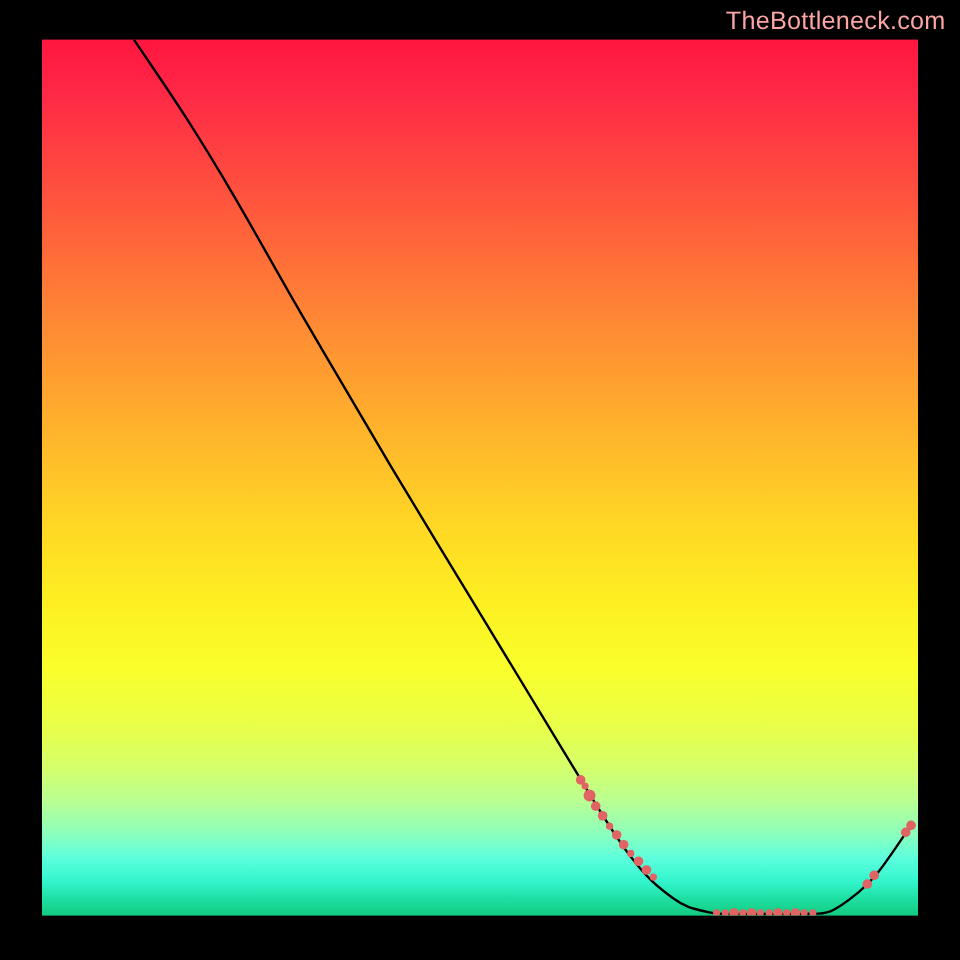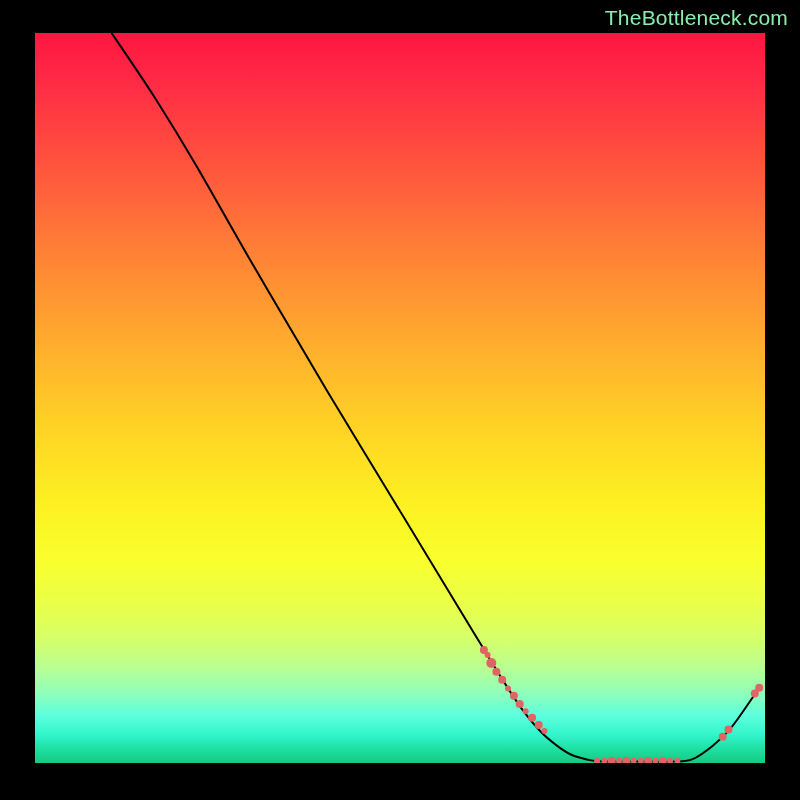--- a/index.html
+++ b/index.html
@@ -50,21 +50,21 @@
     width: 100%;
     height: 100%;
   }
   .watermark {
     position: absolute;
     top: 6px;
     right: 12px;
     font-family: Arial, Helvetica, sans-serif;
     font-size: 21px;
     font-weight: 400;
-    color: #86efac;
+    color: #fca5a5;
     letter-spacing: 0.2px;
     user-select: none;
   }
 </style>
 </head>
 <body>
 
 <div class="stage">
   <div class="watermark">TheBottleneck.com</div>
 

